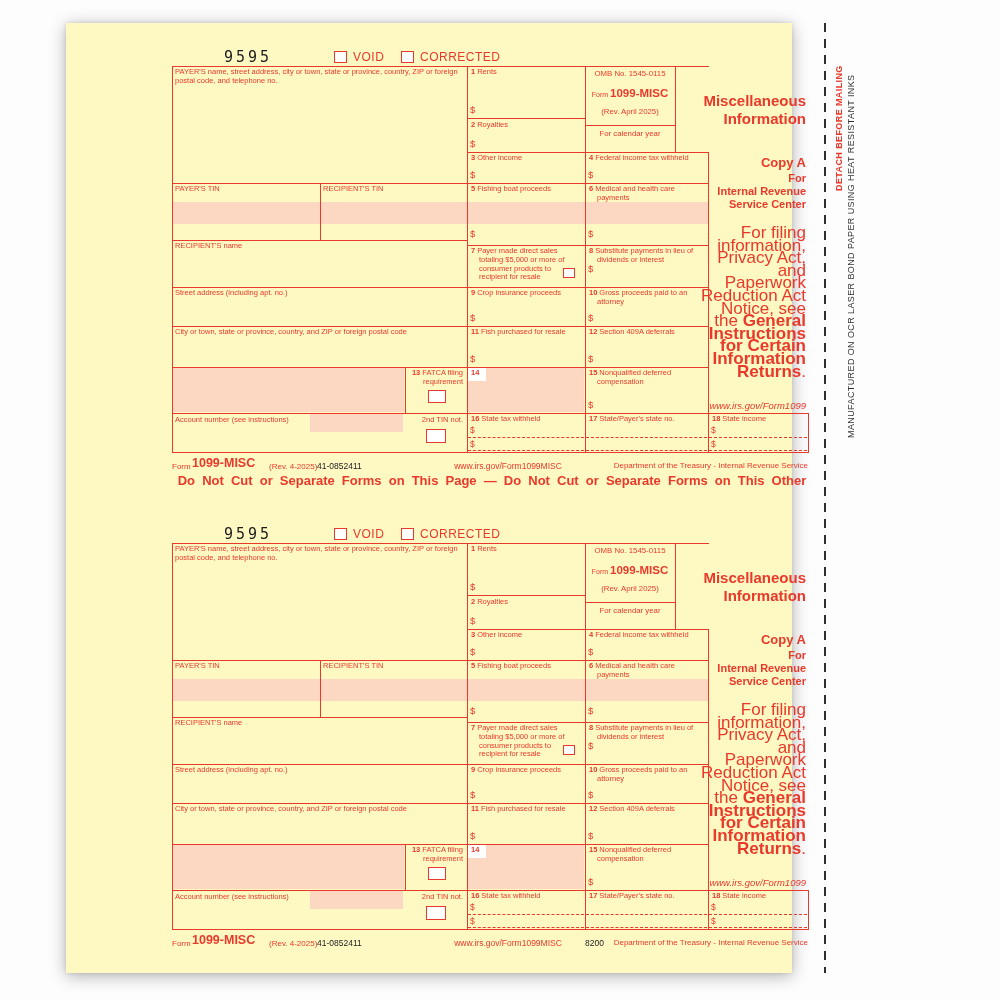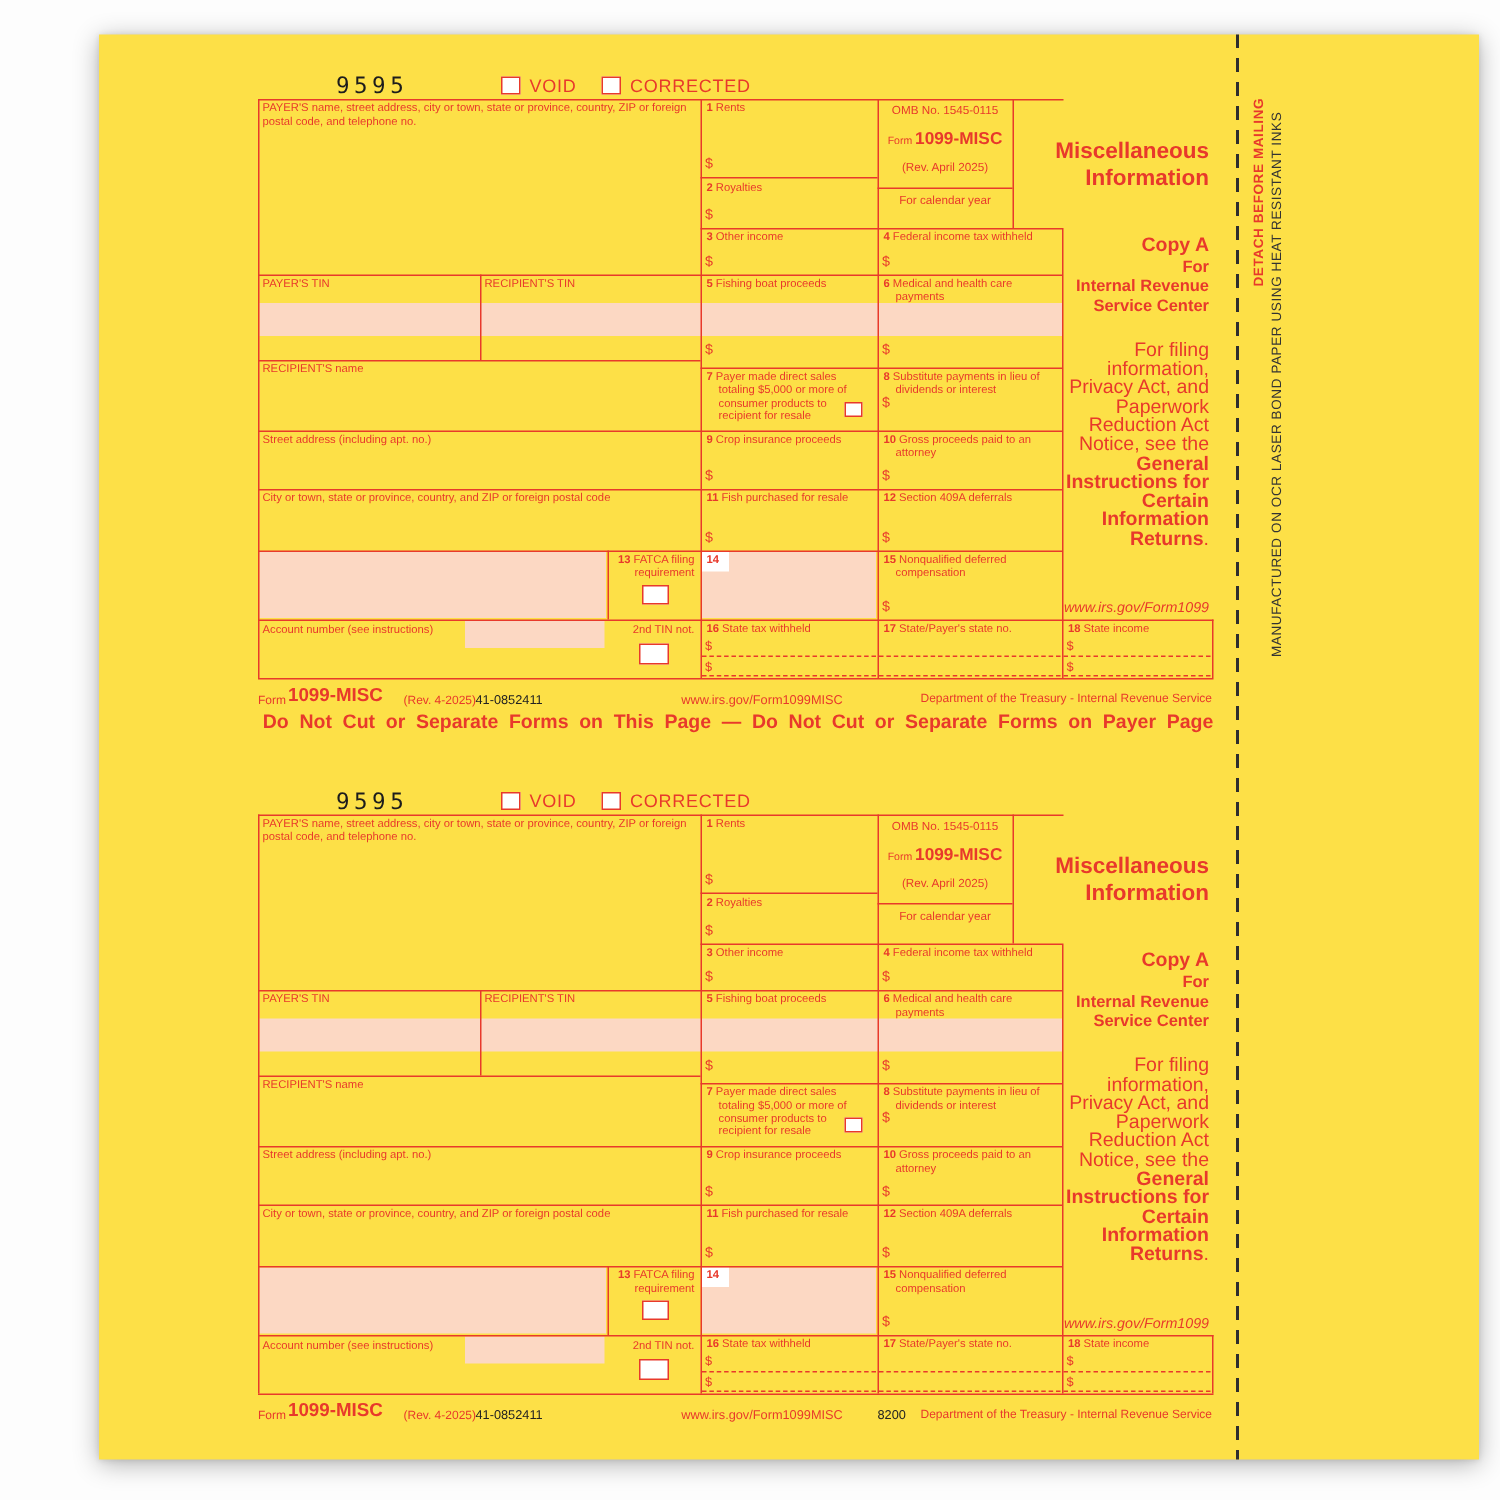--- a/index.html
+++ b/index.html
@@ -3,21 +3,21 @@
 <meta charset="utf-8">
 <style>
   :root{
     --red:#e8392b;
     --pink:#fcd8c3;
     --ink:#222;
   }
   *{box-sizing:border-box;margin:0;padding:0}
   html,body{width:1000px;height:1000px;overflow:hidden;background:#fdfdfd;
     font-family:"Liberation Sans", sans-serif;}
-  .page{position:absolute;left:66px;top:23px;width:920px;height:950px;background:#fde047;
+  .page{position:absolute;left:66px;top:23px;width:726px;height:950px;background:#fef9c3;
     box-shadow:0 3px 16px rgba(0,0,0,.30), 0 0 4px rgba(0,0,0,.12);}
   .perf{position:absolute;left:758px;top:0;width:2px;height:950px;
     background:repeating-linear-gradient(to bottom,#2e2e2e 0 9px,transparent 9px 16px);}
   .vtext{position:absolute;white-space:nowrap;transform:rotate(-90deg);transform-origin:0 0;
     font-size:9px;letter-spacing:.4px;}
   .form{position:absolute;left:106px;width:640px;height:446px;}
   .ocr{position:absolute;font-family:"DejaVu Sans Mono",monospace;font-size:15px;
     letter-spacing:3px;color:#1c1c1c;}
   .hdr{position:absolute;font-size:12px;color:var(--red);letter-spacing:.5px;}
   .cb{position:absolute;border:1.5px solid var(--red);background:#fff;}
@@ -29,21 +29,21 @@
   .hang{padding-left:8px;text-indent:-8px;}
   .dollar{position:absolute;font-size:9.5px;color:var(--red);line-height:10px;}
   .sline{position:absolute;border-bottom:1px dashed var(--red);}
   .sdollar{position:absolute;font-size:8.5px;color:var(--red);line-height:9px;}
   .ctr{text-align:center;}
   .rt{text-align:right;}
   .ombcell{position:absolute;color:var(--red);font-size:7.8px;line-height:9px;}
   .title{position:absolute;font-size:15px;font-weight:bold;color:var(--red);line-height:18px;}
   .copyA{position:absolute;font-size:13px;font-weight:bold;color:var(--red);}
   .copyto{position:absolute;font-size:11px;font-weight:bold;color:var(--red);line-height:12.8px;}
-  .filing{position:absolute;font-size:13px;color:var(--red);line-height:12.6px;}
+  .filing{position:absolute;font-size:17px;color:var(--red);line-height:12.6px;}
   .filing b{font-weight:bold;}
   .iurl{position:absolute;font-size:9.5px;font-style:italic;color:var(--red);}
   .fsm{position:absolute;font-size:8px;color:var(--red);}
   .fnum{position:absolute;font-size:12.5px;font-weight:bold;color:var(--red);}
   .fblk{position:absolute;font-size:8.5px;color:var(--ink);}
   .notice{position:absolute;font-size:13px;font-weight:bold;color:var(--red);
     word-spacing:3.5px;text-align:center;}
 </style>
 </head>
 <body>
@@ -299,17 +299,17 @@
 
     <div class="fsm" style="left:0;top:414px">Form</div>
     <div class="fnum" style="left:20px;top:408px">1099-MISC</div>
     <div class="fsm" style="left:97px;top:414px">(Rev. 4-2025)</div>
     <div class="fblk" style="left:145px;top:413px">41-0852411</div>
     <div class="fblk" style="left:413px;top:413px">8200</div>
     <div class="fsm ctr" style="left:276px;top:413px;width:120px;font-size:8.5px">www.irs.gov/Form1099MISC</div>
     <div class="fsm rt" style="left:400px;top:413px;width:236px">Department of the Treasury - Internal Revenue Service</div>
   </div>
 </div>
-  <div class="notice" style="left:106px;top:450px;width:640px">Do Not Cut or Separate Forms on This Page — Do Not Cut or Separate Forms on Payer Page</div>
+  <div class="notice" style="left:106px;top:450px;width:640px">Do Not Cut or Separate Forms on This Page — Do Not Cut or Separate Forms on This Other</div>
   <div class="perf"></div>
   <div class="vtext" style="left:768px;top:168px;color:var(--red);font-weight:bold">DETACH BEFORE MAILING</div>
   <div class="vtext" style="left:780px;top:415px;color:#333">MANUFACTURED ON OCR LASER BOND PAPER USING HEAT RESISTANT INKS</div>
 </div>
 
 </body></html>

